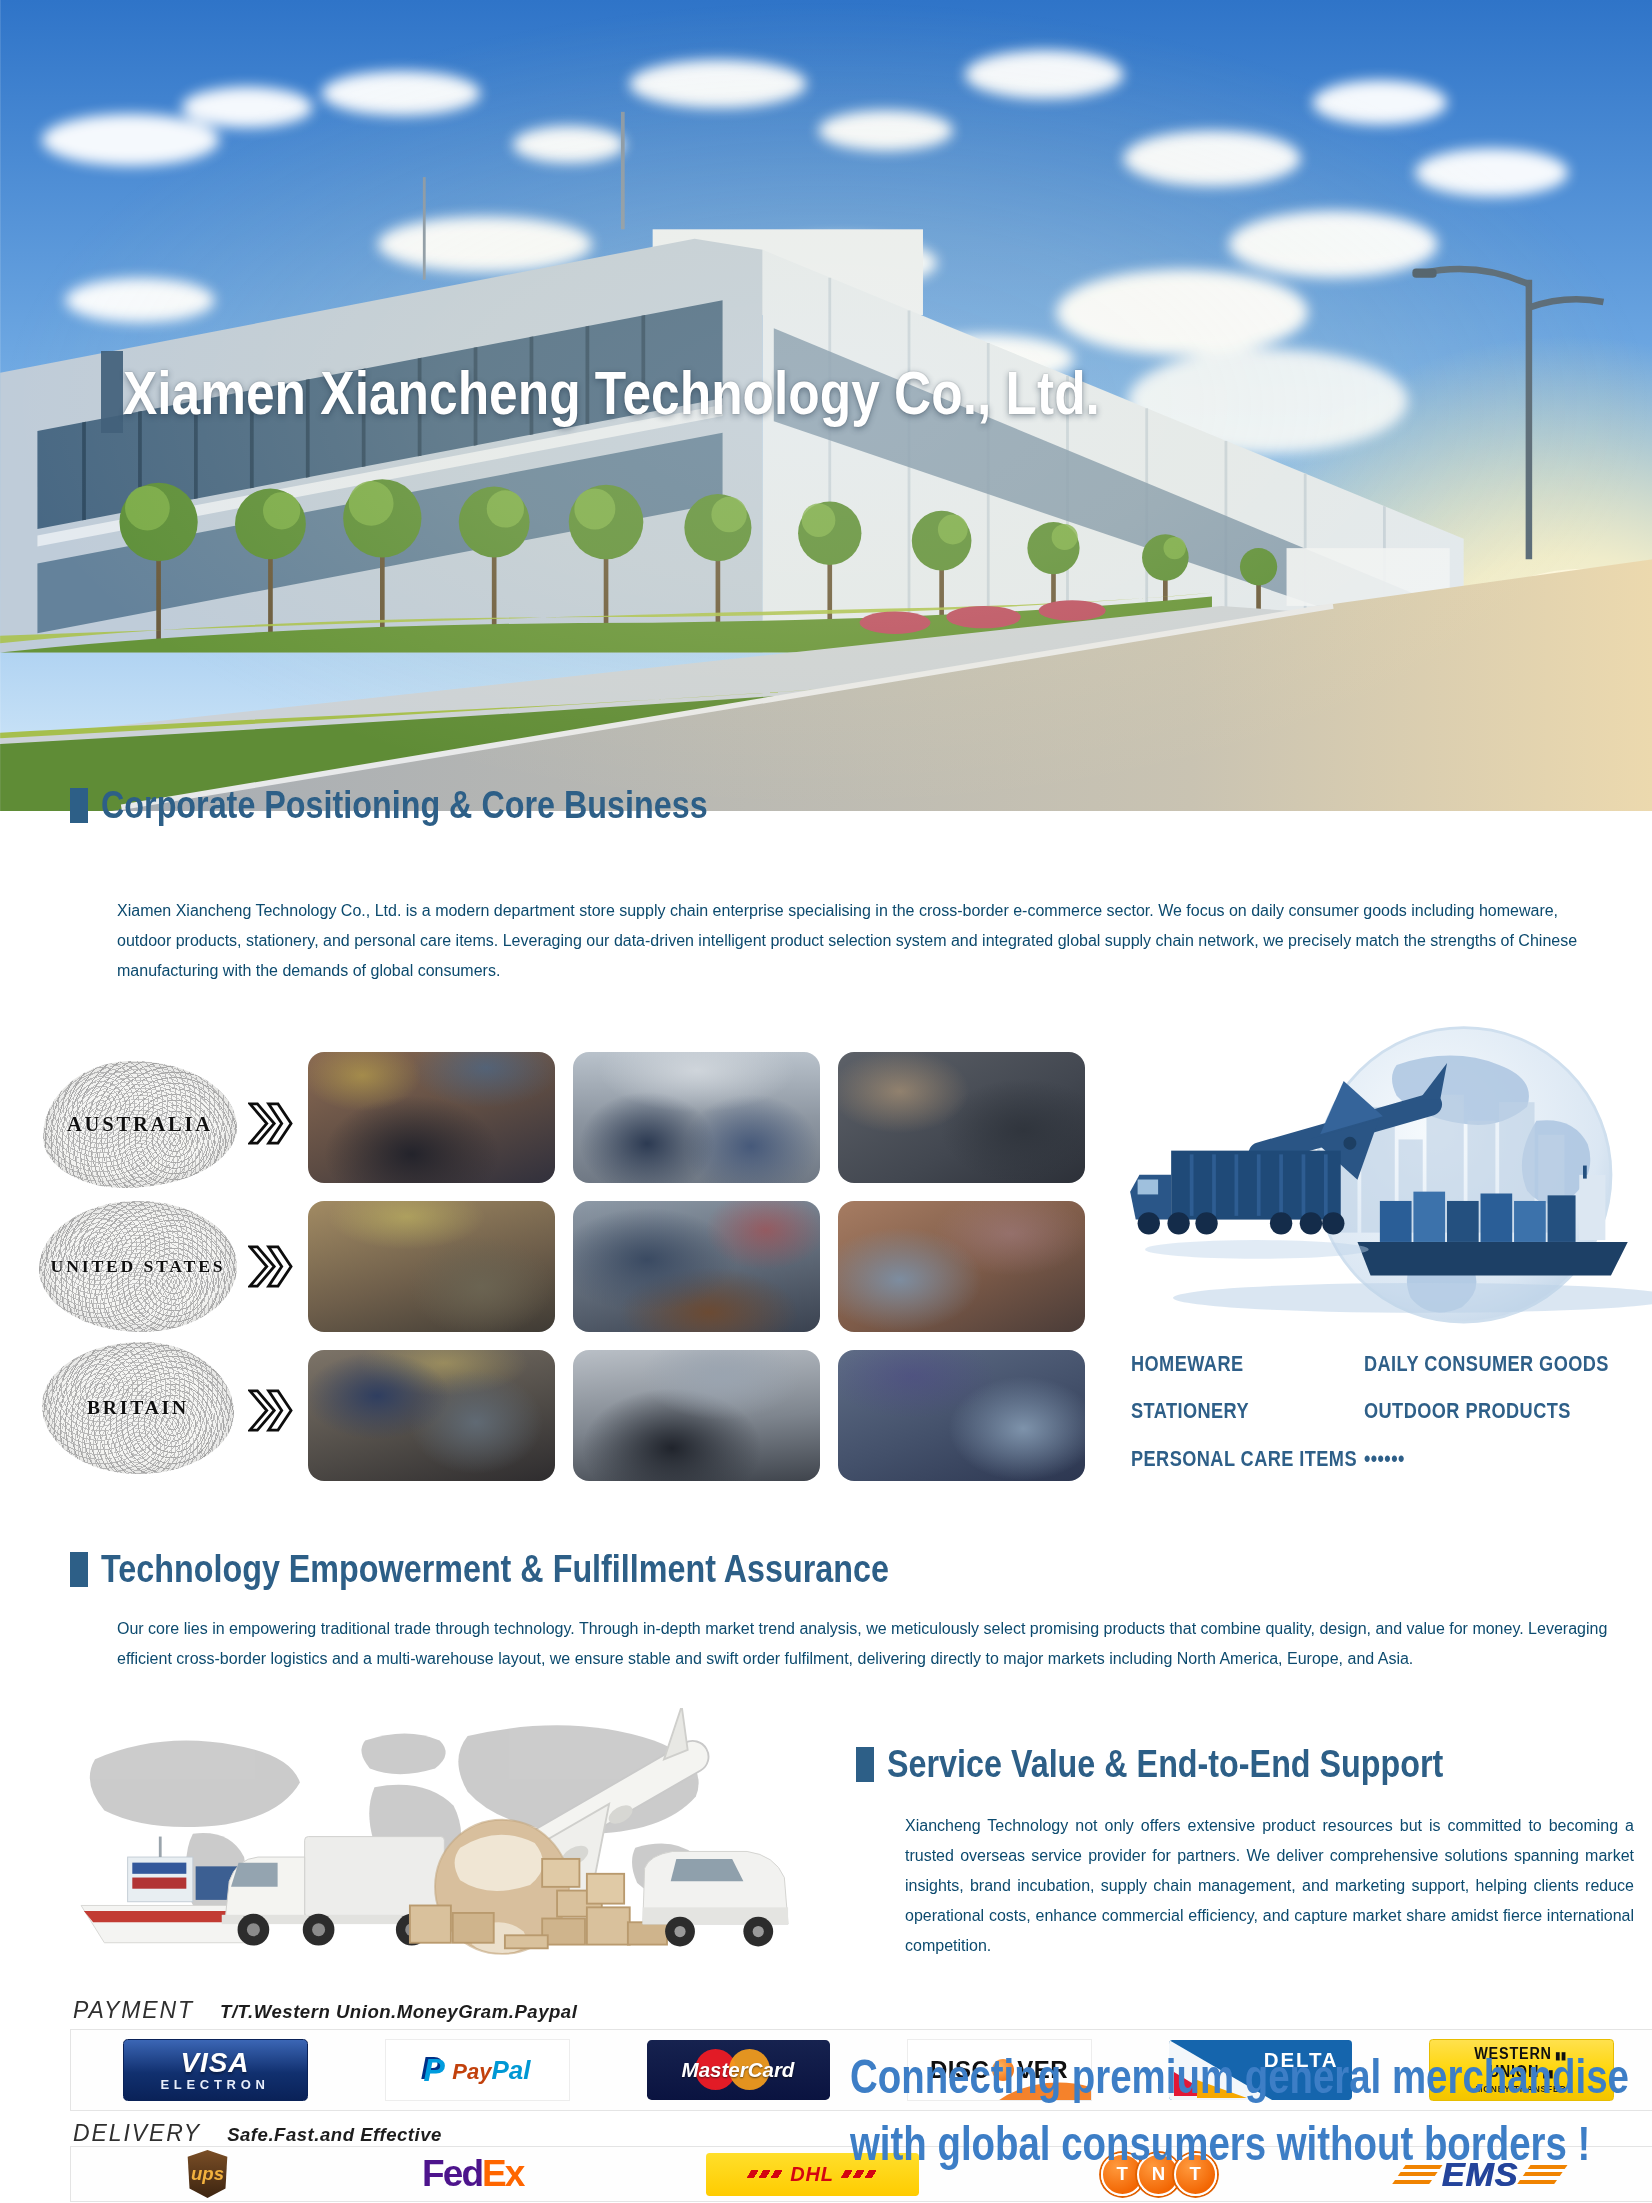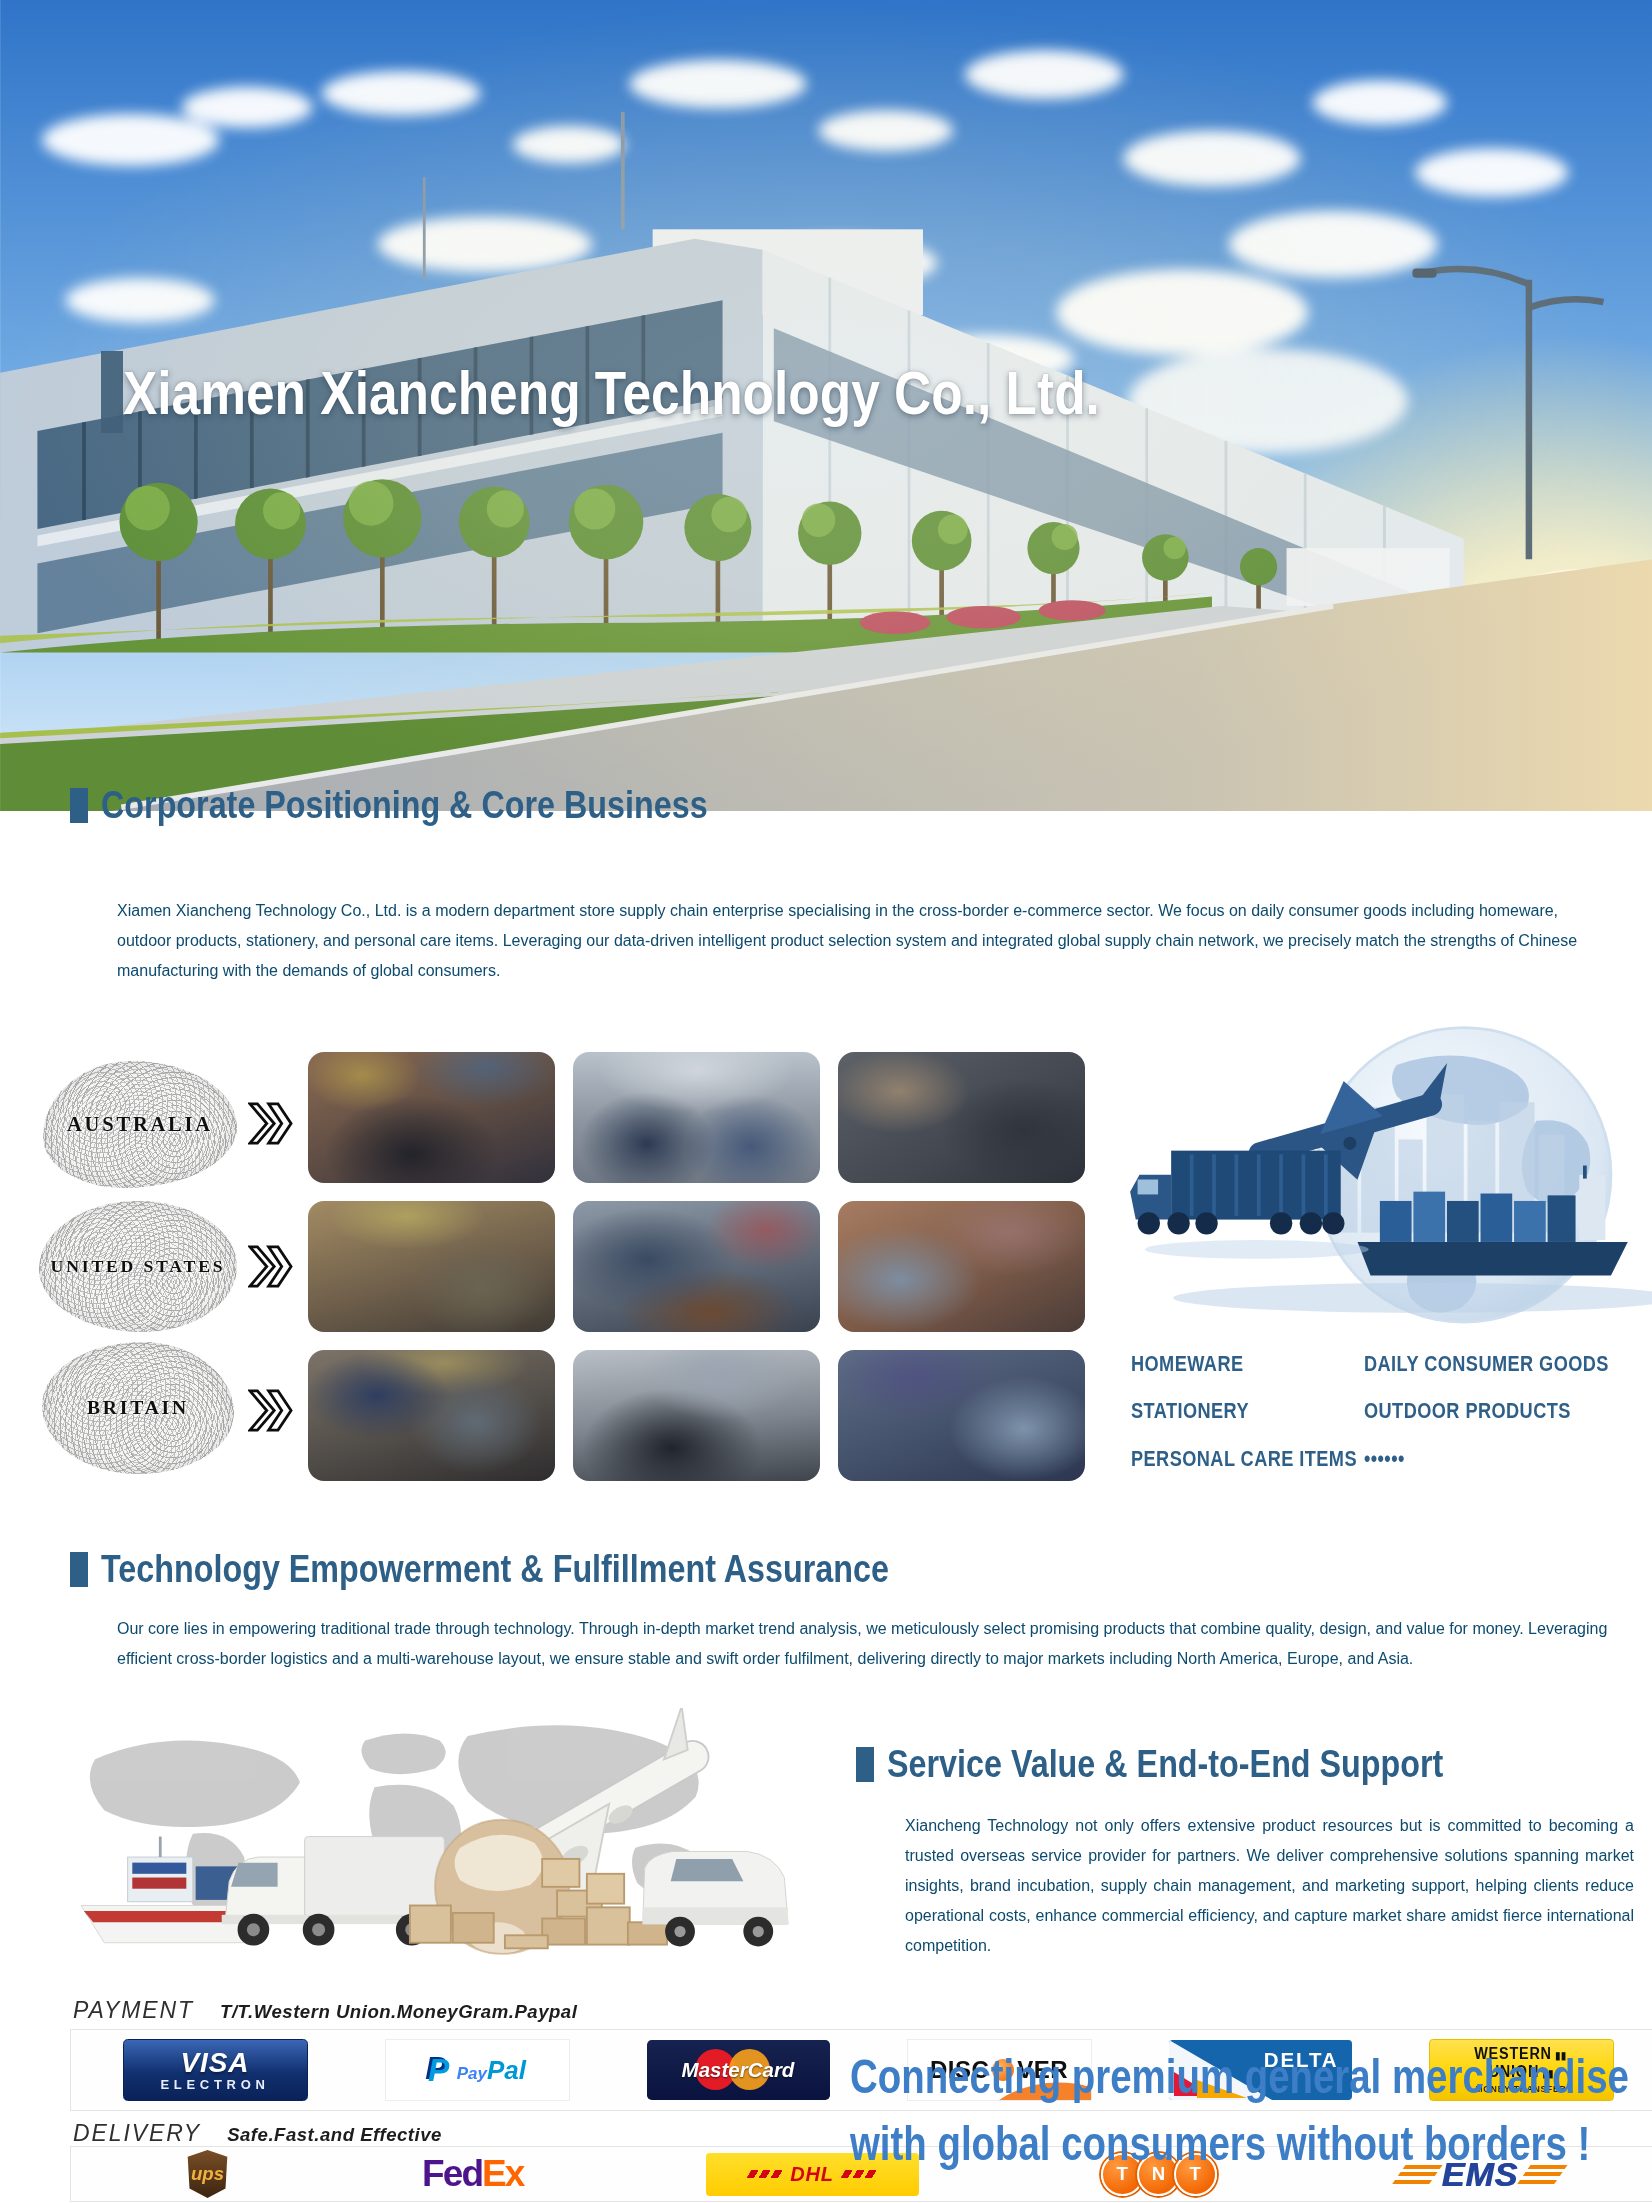--- a/index.html
+++ b/index.html
@@ -106,21 +106,21 @@
   
   .tile{display:flex;align-items:center;justify-content:center;position:relative;}
   .visa{width:183px;height:60px;border-radius:4.7px;background:linear-gradient(180deg,#3b66b5,#11306f 55%,#0a2258);
         flex-direction:column;border:0.9px solid #0a2258;}
   .visa .vn{font-size:28px;font-weight:900;font-style:italic;color:#fff;letter-spacing:0.9px;
             text-shadow:0 1.9px 2.8px rgba(0,0,0,.4);line-height:28px;}
   .visa .vs{font-size:13px;font-weight:700;color:#e8eefb;letter-spacing:4.7px;}
   .paypal{width:183px;height:60px;background:#fff;border:0.9px solid #ededed;gap:7.5px;}
   .paypal .pp{font-size:32px;font-weight:900;font-style:italic;color:#009cde;
               text-shadow:-2.8px -1.9px 0 #003087;}
-  .paypal .pay{font-size:17px;font-weight:700;font-style:italic;color:#3b82f6;}
+  .paypal .pay{font-size:22px;font-weight:700;font-style:italic;color:#c2410c;}
   .paypal .pal{font-size:26px;font-weight:700;font-style:italic;color:#0098d4;}
   .mc{width:183px;height:60px;border-radius:4.7px;background:linear-gradient(180deg,#16224f,#0a1340);}
   .mc .c1,.mc .c2{position:absolute;top:9.3px;width:41px;height:41px;border-radius:50%;}
   .mc .c1{left:48px;background:#e21b26;}
   .mc .c2{left:82px;background:#f59e1c;opacity:.92;}
   .mc .mt{position:relative;z-index:2;font-size:20.5px;font-weight:700;font-style:italic;color:#fff;
           text-shadow:0 0.9px 1.9px rgba(0,0,0,.6);}
   .disc{width:183px;height:60px;background:#fff;border:0.9px solid #ededed;gap:1.9px;overflow:hidden;}
   .disc .d1,.disc .d2{font-size:24px;font-weight:800;color:#101010;letter-spacing:0.5px;}
   .disc .do{width:22.4px;height:22.4px;border-radius:50%;background:radial-gradient(circle at 35% 35%,#ffb45e,#f47b20 70%);margin:0 0.9px;}

